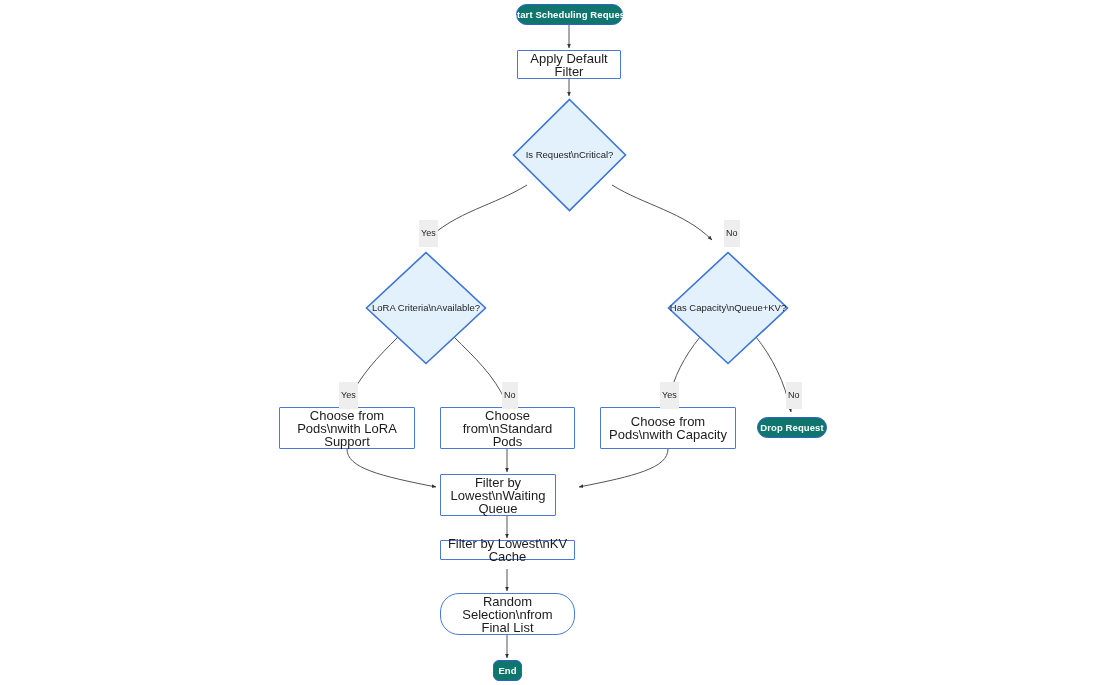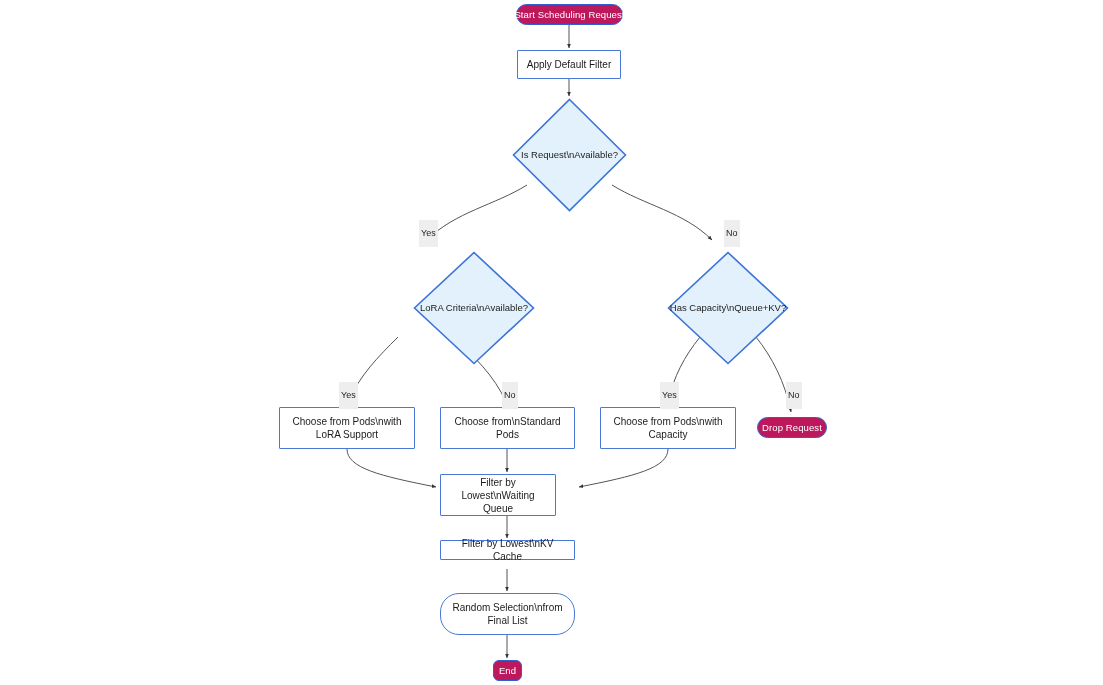--- a/index.html
+++ b/index.html
@@ -35,38 +35,38 @@
   .node {
     position: absolute;
     display: flex;
     align-items: center;
     justify-content: center;
     text-align: center;
   }
 
   
   .node.terminator {
-    background: #be185d;
+    background: #0f766e;
     border: 1.2px solid #2f5fd0;
     border-radius: 999px;
     color: #ffffff;
     font-size: 9.5px;
-    font-weight: normal;
+    font-weight: bold;
     letter-spacing: 0.1px;
     padding: 0 9px;
     white-space: nowrap;
   }
 
   
   .node.process {
     background: #ffffff;
     border: 1.3px solid #4a78d8;
     border-radius: 1px;
     color: #1b1b1b;
-    font-size: 10px;
+    font-size: 13px;
     line-height: 13px;
     padding: 2px 6px;
     justify-content: flex-end;
   }
   .node.process .label {
     display: block;
     width: 100%;
   }
 
   
@@ -149,24 +149,24 @@
     </div>
 
     <div class="node process" style="left:517px; top:50px; width:104px; height:29px;">
       <span class="label">Apply Default Filter</span>
     </div>
 
     <div class="node decision" style="left:512px; top:98px; width:115px; height:114px;">
       <svg class="dia" viewBox="0 0 115 114" preserveAspectRatio="none">
         <polygon points="57.5,1.5 113.5,57 57.5,112.5 1.5,57" fill="#e3f1fc" stroke="#3d74d8" stroke-width="1.6"></polygon>
       </svg>
-      <span class="label">Is Request\nAvailable?</span>
-    </div>
-
-    <div class="node decision" style="left:365px; top:251px; width:122px; height:114px;margin-left:48px;">
+      <span class="label">Is Request\nCritical?</span>
+    </div>
+
+    <div class="node decision" style="left:365px; top:251px; width:122px; height:114px;">
       <svg class="dia" viewBox="0 0 122 114" preserveAspectRatio="none">
         <polygon points="61,1.5 120.5,57 61,112.5 1.5,57" fill="#e3f1fc" stroke="#3d74d8" stroke-width="1.6"></polygon>
       </svg>
       <span class="label">LoRA Criteria\nAvailable?</span>
     </div>
 
     <div class="node decision" style="left:667px; top:251px; width:122px; height:114px;">
       <svg class="dia" viewBox="0 0 122 114" preserveAspectRatio="none">
         <polygon points="61,1.5 120.5,57 61,112.5 1.5,57" fill="#e3f1fc" stroke="#3d74d8" stroke-width="1.6"></polygon>
       </svg>

